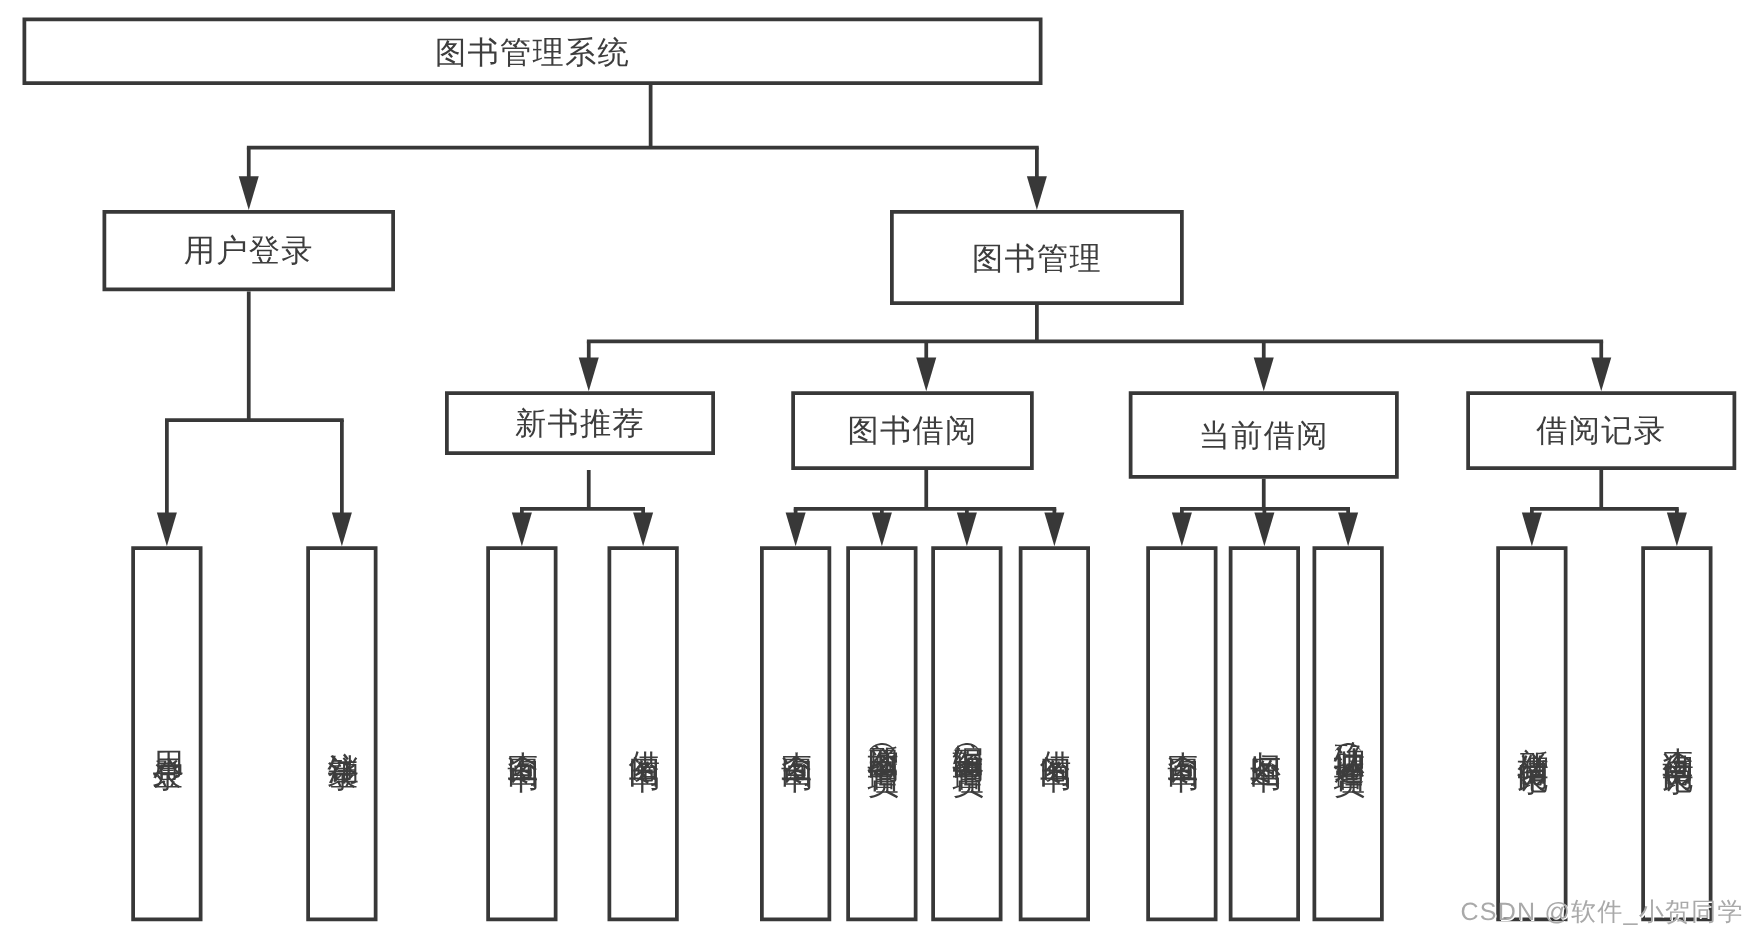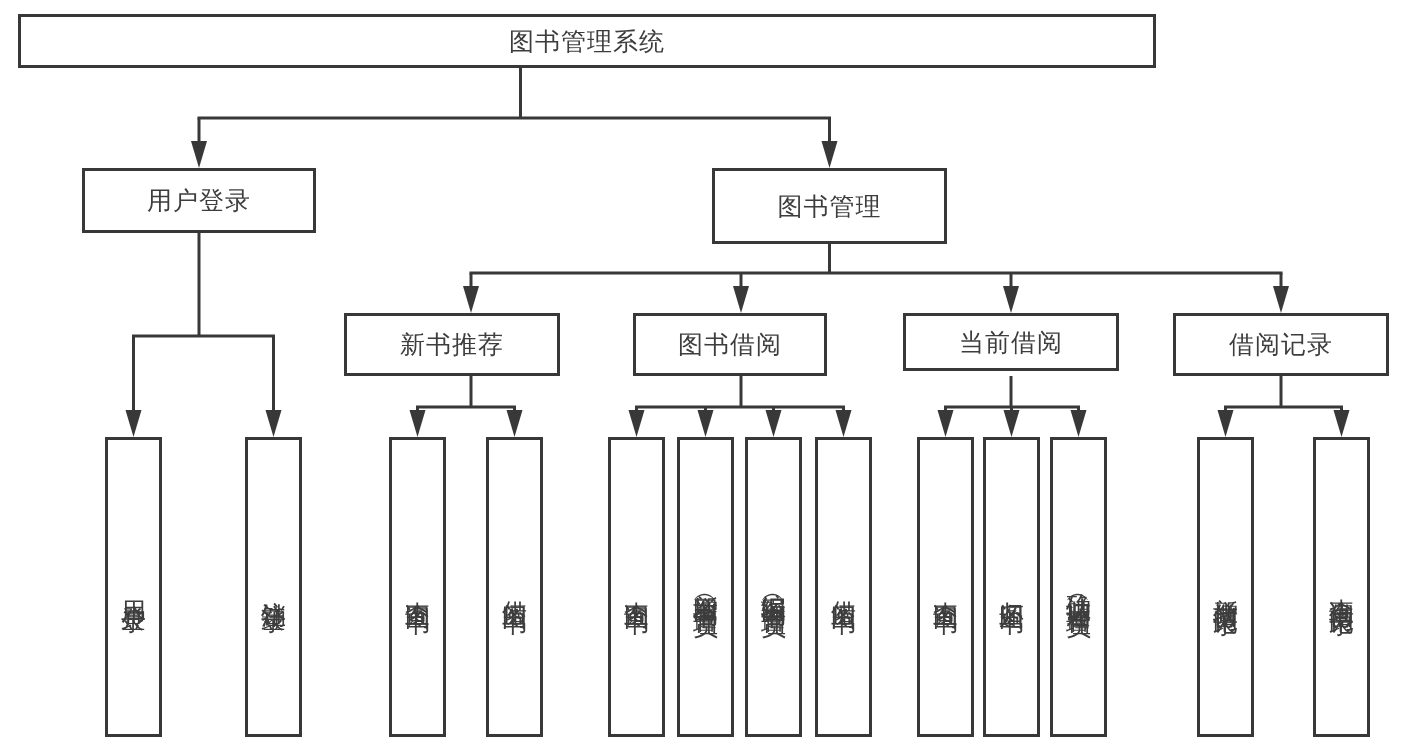--- a/index.html
+++ b/index.html
@@ -77,41 +77,42 @@
       <line x1="1078.5" y1="407" x2="1078.5" y2="417" stroke="#383838" stroke-width="3"></line>
       <polygon points="1070.5,410 1086.5,410 1078.5,437" fill="#383838"></polygon>
       <line x1="1281" y1="376" x2="1281" y2="407" stroke="#383838" stroke-width="3"></line>
       <line x1="1224" y1="407" x2="1343" y2="407" stroke="#383838" stroke-width="3"></line>
       <line x1="1225.5" y1="407" x2="1225.5" y2="417" stroke="#383838" stroke-width="3"></line>
       <polygon points="1217.5,410 1233.5,410 1225.5,437" fill="#383838"></polygon>
       <line x1="1341.5" y1="407" x2="1341.5" y2="417" stroke="#383838" stroke-width="3"></line>
       <polygon points="1333.5,410 1349.5,410 1341.5,437" fill="#383838"></polygon>
     </svg>
 
-  <div class="node" style="left:18px;top:14px;width:1138px;height:54px;">图书管理系统</div>
+  <div class="node" style="left:18px;top:14px;width:816px;height:54px;">图书管理系统</div>
 
   <div class="node" style="left:82px;top:168px;width:234px;height:65px;">用户登录</div>
   <div class="node" style="left:712px;top:168px;width:235px;height:76px;">图书管理</div>
 
-  <div class="node" style="left:344px;top:313px;width:216px;height:63px;font-family:Liberation Serif, serif;">新书推荐</div>
+  <div class="node" style="left:356px;top:313px;width:216px;height:51px;font-family:Liberation Serif, serif;">新书推荐</div>
   <div class="node" style="left:633px;top:313px;width:194px;height:63px;">图书借阅</div>
-  <div class="node" style="left:903px;top:313px;width:216px;height:58px;">当前借阅</div>
+  <div class="node" style="left:903px;top:313px;width:216px;height:70px;">当前借阅</div>
   <div class="node" style="left:1173px;top:313px;width:216px;height:63px;">借阅记录</div>
 
   <div class="node vert" style="left:105px;top:437px;width:57px;height:300px;">用户登录</div>
   <div class="node vert" style="left:245px;top:437px;width:57px;height:300px;">注销登录</div>
 
   <div class="node vert" style="left:389px;top:437px;width:57px;height:300px;">查询图书</div>
   <div class="node vert" style="left:486px;top:437px;width:57px;height:300px;">借阅图书</div>
 
   <div class="node vert" style="left:608px;top:437px;width:57px;height:300px;">查询图书</div>
   <div class="node vert" style="left:677px;top:437px;width:57px;height:300px;">新增图书（管理员）</div>
   <div class="node vert" style="left:745px;top:437px;width:57px;height:300px;">编辑图书（管理员）</div>
   <div class="node vert" style="left:815px;top:437px;width:57px;height:300px;">借阅图书</div>
 
   <div class="node vert" style="left:917px;top:437px;width:57px;height:300px;">查询图书</div>
   <div class="node vert" style="left:983px;top:437px;width:57px;height:300px;">归还图书</div>
   <div class="node vert" style="left:1050px;top:437px;width:57px;height:300px;">确认归还（管理员）</div>
 
   <div class="node vert" style="left:1197px;top:437px;width:57px;height:300px;">新增借阅记录</div>
   <div class="node vert" style="left:1313px;top:437px;width:57px;height:300px;">查询借阅记录</div>
 
+  <div class="watermark">CSDN @软件_小贺同学</div>
 </div>
 
 </body></html>

